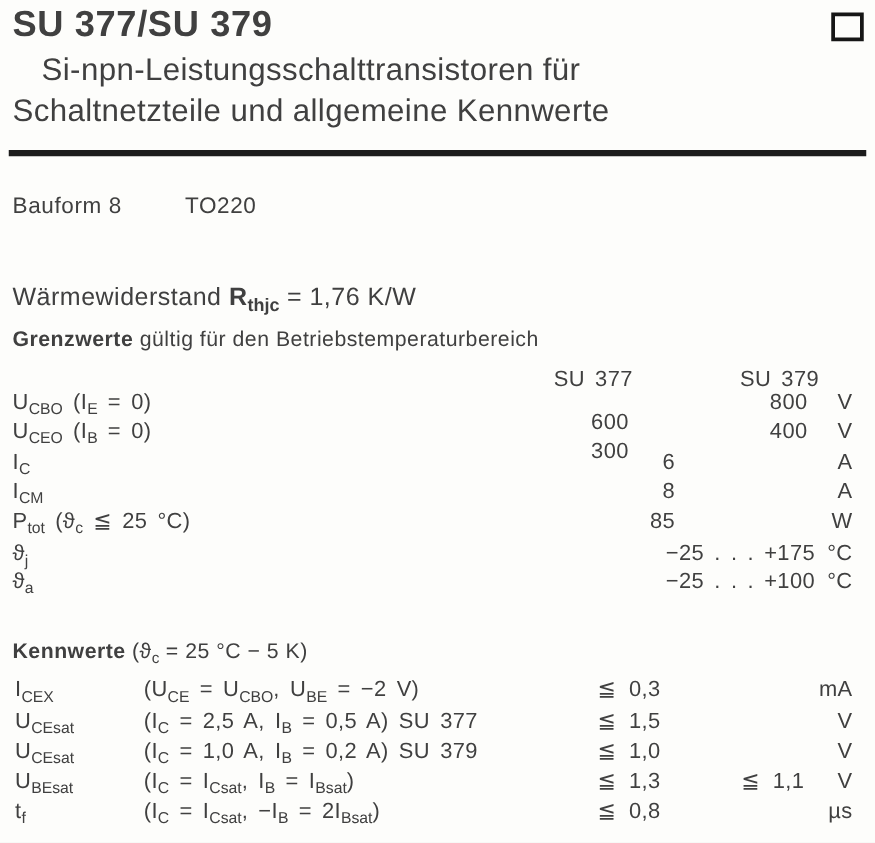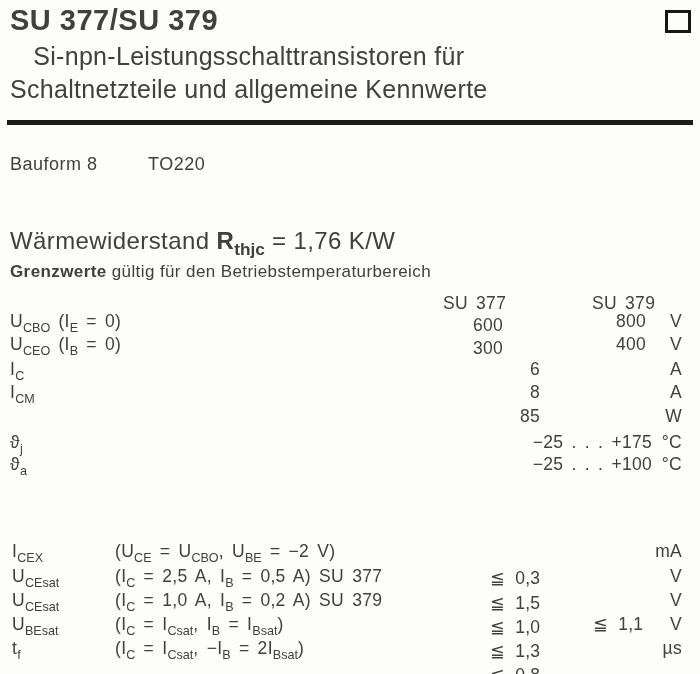--- a/index.html
+++ b/index.html
@@ -33,47 +33,47 @@
     font-size:25px; font-weight:400; letter-spacing:0.3px;
     line-height:33px; white-space:nowrap;text-align:center;
   }
   .rule {
     position:absolute; left:7px; top:120px;
     width:686px; height:5px; background:#1c1c1c;
   }
   .bauform { position:absolute; left:10px; top:154px; font-size:18px; letter-spacing:0.5px; height:26px; width:680px; }
   .bauform .pkg { position:absolute; left:138px; top:0; }
 
-  .thermal { position:absolute; left:10px; top:227px; font-size:24px; letter-spacing:0.4px; white-space:nowrap; }
+  .thermal { position:absolute; left:10px; top:227px; font-size:20px; letter-spacing:0.4px; white-space:nowrap; }
   .thermal b { font-weight:bold; }
 
   .section-heading {
     position:absolute; left:10px; font-size:17px; letter-spacing:0.4px; white-space:nowrap;
   }
   .section-heading .hb { font-weight:bold; }
 
   .grow, .krow, .ghead {
     position:absolute; left:10px; right:10px; height:24px;
     font-size:17.5px; letter-spacing:0.3px; word-spacing:3px;
     line-height:24px; white-space:nowrap;
   }
   .ghead span { position:absolute; top:0; }
   .ghead .h377 { left:433px; }
   .ghead .h379 { left:582px; }
 
   .grow .param { position:absolute; left:0; top:0; }
-  .grow .v377   { position:absolute; right:187px; top:4px;text-align:center; }
+  .grow .v377   { position:absolute; right:187px; top:16px;text-align:center; }
   .grow .v379   { position:absolute; right:44px;  top:0; }
   .grow .vshared{ position:absolute; right:150px; top:0; }
   .grow .vtemp  { position:absolute; right:38px;  top:0; }
   .grow .unit, .krow .kunit { position:absolute; right:8px; top:0; }
 
   .krow .ksym  { position:absolute; left:2px;   top:0; }
   .krow .kcond { position:absolute; left:105px; top:0; }
-  .krow .klim1 { position:absolute; left:480px; top:0; word-spacing:5px;margin-top:27px; }
+  .krow .klim1 { position:absolute; left:468px; top:0; word-spacing:5px; }
   .krow .klim2 { position:absolute; left:583px; top:0; word-spacing:5px; }
 </style>
 </head>
 <body>
 
 <div class="page">
 
   <div class="doc-title">SU 377/SU 379</div>
   <div class="corner-square"></div>
 
@@ -114,34 +114,36 @@
     <span class="param">I<sub>C</sub></span>
     <span class="vshared">6</span>
     <span class="unit">A</span>
   </div>
   <div class="grow" style="top:380px">
     <span class="param">I<sub>CM</sub></span>
     <span class="vshared">8</span>
     <span class="unit">A</span>
   </div>
   <div class="grow" style="top:404px">
+    <span class="param">P<sub>tot</sub> (ϑ<sub>c</sub> ≦ 25 °C)</span>
     <span class="vshared">85</span>
     <span class="unit">W</span>
   </div>
   <div class="grow" style="top:430px">
     <span class="param">ϑ<sub>j</sub></span>
     <span class="vtemp">−25 . . . +175</span>
     <span class="unit">°C</span>
   </div>
   <div class="grow" style="top:452px">
     <span class="param">ϑ<sub>a</sub></span>
     <span class="vtemp">−25 . . . +100</span>
     <span class="unit">°C</span>
   </div>
 
+  <div class="section-heading" style="top:511px"><span class="hb">Kennwerte</span><span> (ϑ<sub>c</sub> = 25 °C − 5 K)</span></div>
 
   <div class="krow" style="top:539px">
     <span class="ksym">I<sub>CEX</sub></span>
     <span class="kcond">(U<sub>CE</sub> = U<sub>CBO</sub>, U<sub>BE</sub> = −2 V)</span>
     <span class="klim1">≦ 0,3</span>
     <span class="klim2"></span>
     <span class="kunit">mA</span>
   </div>
   <div class="krow" style="top:564px">
     <span class="ksym">U<sub>CEsat</sub></span>

